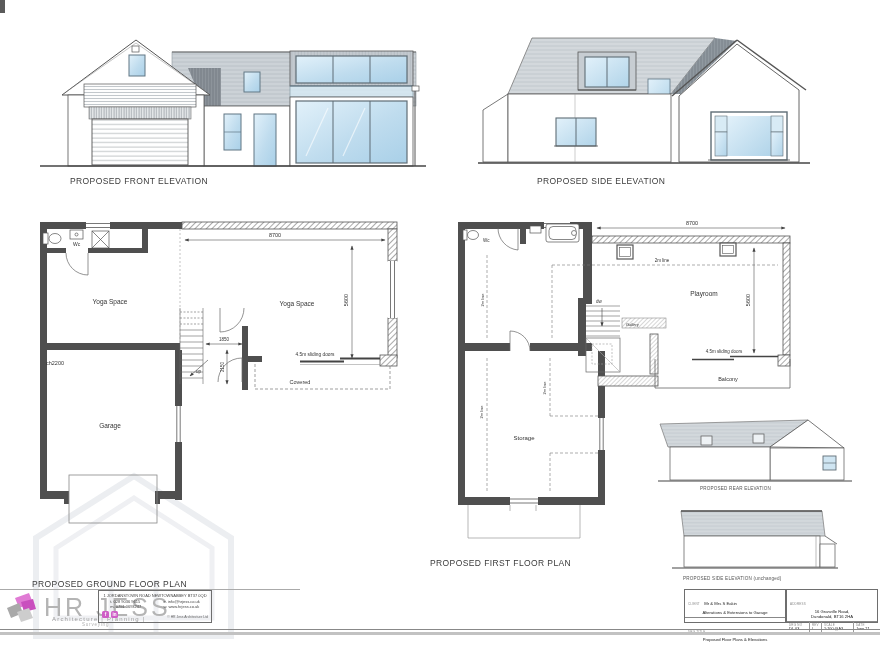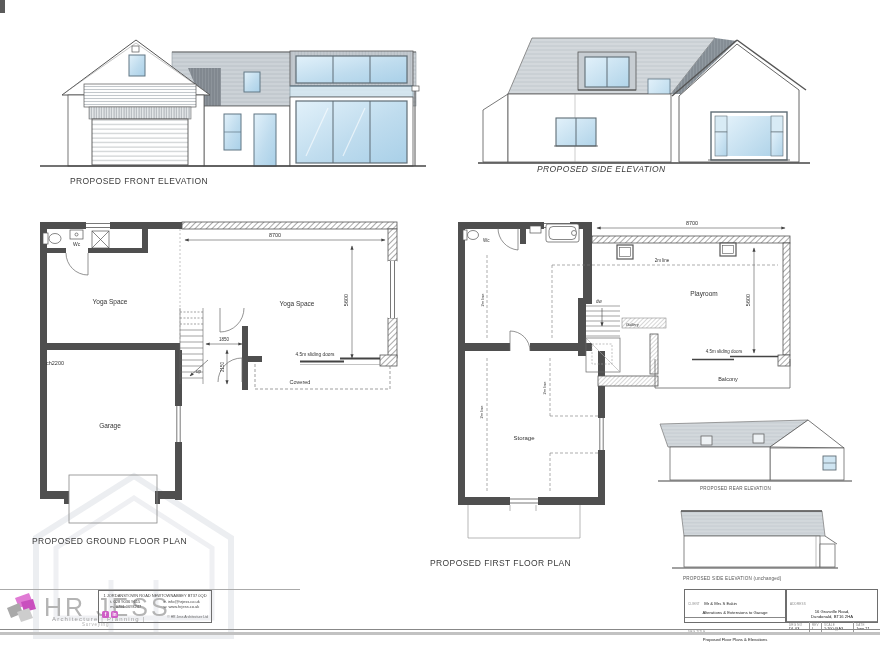--- a/index.html
+++ b/index.html
@@ -156,21 +156,21 @@
         <rect x="252" y="84" width="44" height="40" fill="url(#se-glass)"></rect>
         <rect x="240" y="84" width="12" height="16" fill="#d8ebf5" stroke="#5f6d76" stroke-width=".6"></rect>
         <rect x="240" y="100" width="12" height="24" fill="url(#se-glass)" stroke="#5f6d76" stroke-width=".6"></rect>
         <rect x="296" y="84" width="12" height="16" fill="#d8ebf5" stroke="#5f6d76" stroke-width=".6"></rect>
         <rect x="296" y="100" width="12" height="24" fill="url(#se-glass)" stroke="#5f6d76" stroke-width=".6"></rect>
         <line x1="233" y1="128" x2="315" y2="128" stroke="#555" stroke-width=".8"></line>
       </g>
     </g>
     <line x1="3" y1="131" x2="335" y2="131" stroke="#444" stroke-width="1.5"></line>
   </svg>
-  <div class="abs title" style="left:537px;top:164px;z-index:1;font-style:italic;">PROPOSED SIDE ELEVATION</div>
+  <div class="abs title" style="left:537px;top:176px;z-index:1;">PROPOSED SIDE ELEVATION</div>
 
   <svg class="abs" style="left:30px;top:212px;z-index:1;" width="370" height="345" viewBox="0 0 370 345">
     <defs>
       <pattern id="gf-hatch" width="4" height="4" patternUnits="userSpaceOnUse" patternTransform="rotate(45)">
         <rect width="4" height="4" fill="#fff"></rect>
           <line x1="0" y1="0" x2="0" y2="4" stroke="#555" stroke-width="1"></line>
       </pattern>
       <marker id="gf-arr" viewBox="0 0 8 8" refX="7" refY="4" markerWidth="7" markerHeight="7" orient="auto-start-reverse">
         <path d="M0,1 L8,4 L0,7 z" fill="#444"></path>
       </marker>
@@ -275,21 +275,21 @@
 
     <rect x="39" y="263" width="88" height="48" fill="none" stroke="#888" stroke-width=".8"></rect>
 
     <text x="80" y="92" font-size="6.5" text-anchor="middle">Yoga Space</text>
     <text x="267" y="94" font-size="6.5" text-anchor="middle">Yoga Space</text>
     <text x="80" y="216" font-size="6.5" text-anchor="middle">Garage</text>
     <text x="16" y="153" font-size="5.5">ch2200</text>
     <text x="285" y="144" font-size="4.8" text-anchor="middle">4.5m sliding doors</text>
     <text x="270" y="172" font-size="5.5" text-anchor="middle">Covered</text>
   </svg>
-  <div class="abs title" style="left:32px;top:536px;z-index:1;">PROPOSED GROUND FLOOR PLAN</div>
+  <div class="abs title" style="left:32px;top:579px;z-index:1;">PROPOSED GROUND FLOOR PLAN</div>
 
   <svg class="abs" style="left:452px;top:212px;z-index:1;" width="345" height="335" viewBox="0 0 345 335">
     <defs>
       <pattern id="ff-hatch" width="4" height="4" patternUnits="userSpaceOnUse" patternTransform="rotate(45)">
         <rect width="4" height="4" fill="#fff"></rect>
           <line x1="0" y1="0" x2="0" y2="4" stroke="#555" stroke-width="1"></line>
       </pattern>
       <pattern id="ff-gal" width="3" height="3" patternUnits="userSpaceOnUse" patternTransform="rotate(45)">
         <rect width="3" height="3" fill="#fff"></rect>
           <line x1="0" y1="0" x2="0" y2="3" stroke="#999" stroke-width=".8"></line>

